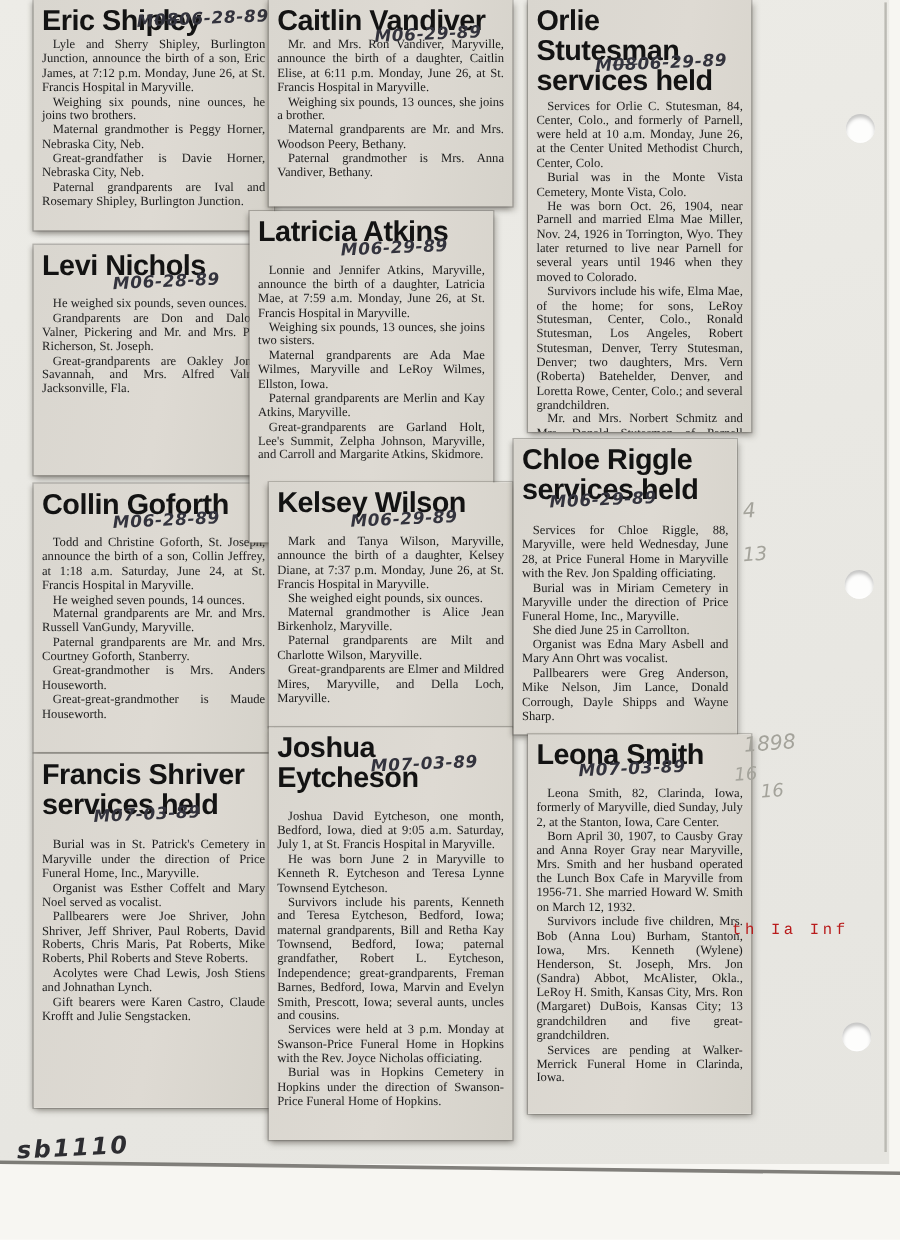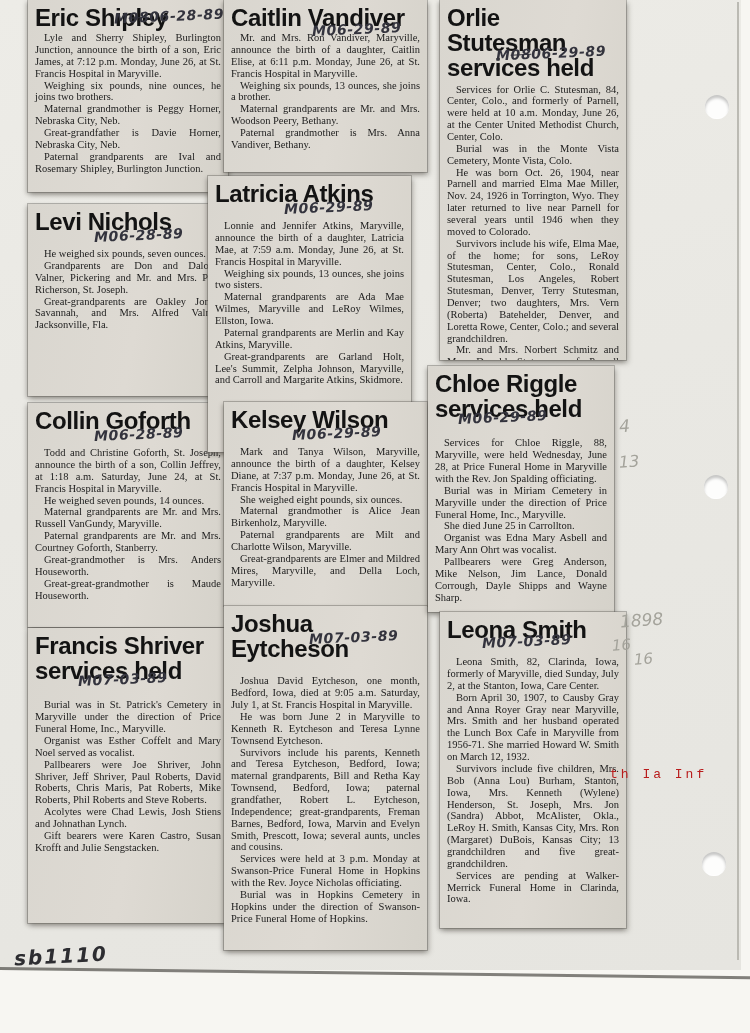--- a/index.html
+++ b/index.html
@@ -107,21 +107,21 @@
   </article>
 
   <article class="clip" style="left:28px;top:628px;width:200px;height:295px">
     <h2 class="headline">Francis Shriver services held</h2>
     <div class="hand" style="left:50px;top:44px"><span>M</span><span class="struck"></span><span>07-03-89</span></div>
     <div class="cbody gap16">
         <p>Burial was in St. Patrick's Cemetery in Maryville under the direction of Price Funeral Home, Inc., Maryville.</p>
         <p>Organist was Esther Coffelt and Mary Noel served as vocalist.</p>
         <p>Pallbearers were Joe Shriver, John Shriver, Jeff Shriver, Paul Roberts, David Roberts, Chris Maris, Pat Roberts, Mike Roberts, Phil Roberts and Steve Roberts.</p>
         <p>Acolytes were Chad Lewis, Josh Stiens and Johnathan Lynch.</p>
-        <p>Gift bearers were Karen Castro, Susan Krofft and Julie Sengstacken.</p>
+        <p>Gift bearers were Karen Castro, Claude Krofft and Julie Sengstacken.</p>
       </div>
   </article>
 
   <article class="clip" style="left:224px;top:0;width:203px;height:172px">
     <h2 class="headline">Caitlin Vandiver</h2>
     <div class="hand" style="left:88px;top:22px"><span>M</span><span class="struck"></span><span>06-29-89</span></div>
     <div class="cbody gap2">
         <p>Mr. and Mrs. Ron Vandiver, Maryville, announce the birth of a daughter, Caitlin Elise, at 6:11 p.m. Monday, June 26, at St. Francis Hospital in Maryville.</p>
         <p>Weighing six pounds, 13 ounces, she joins a brother.</p>
         <p>Maternal grandparents are Mr. and Mrs. Woodson Peery, Bethany.</p>

